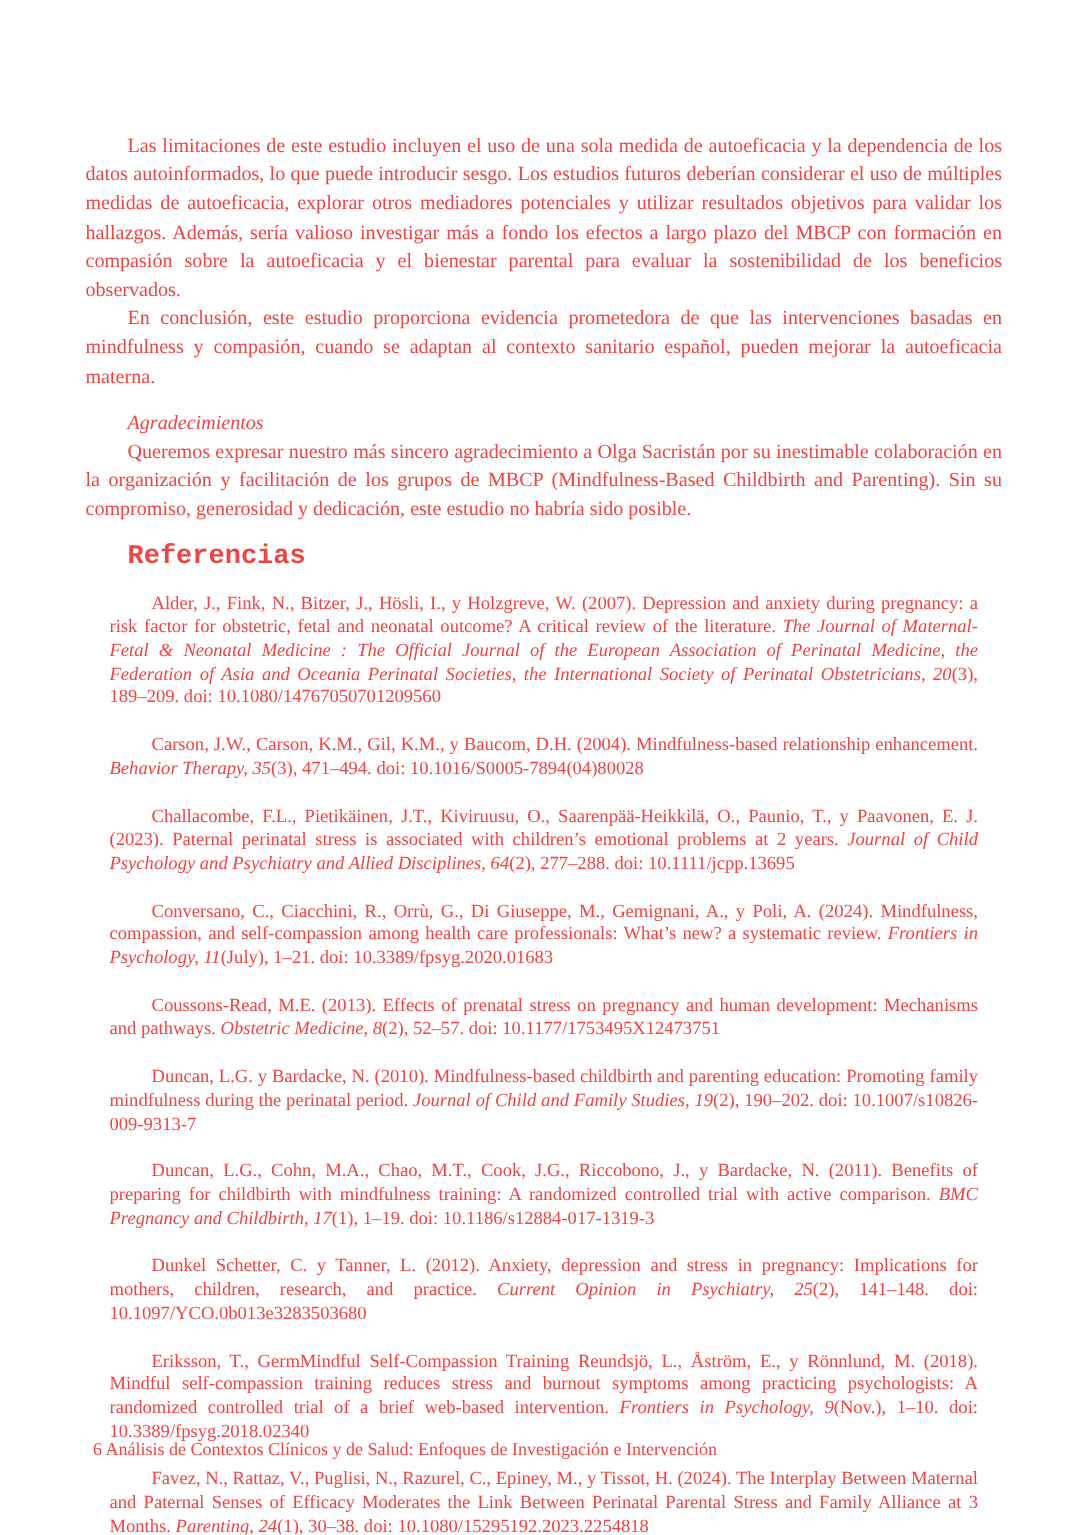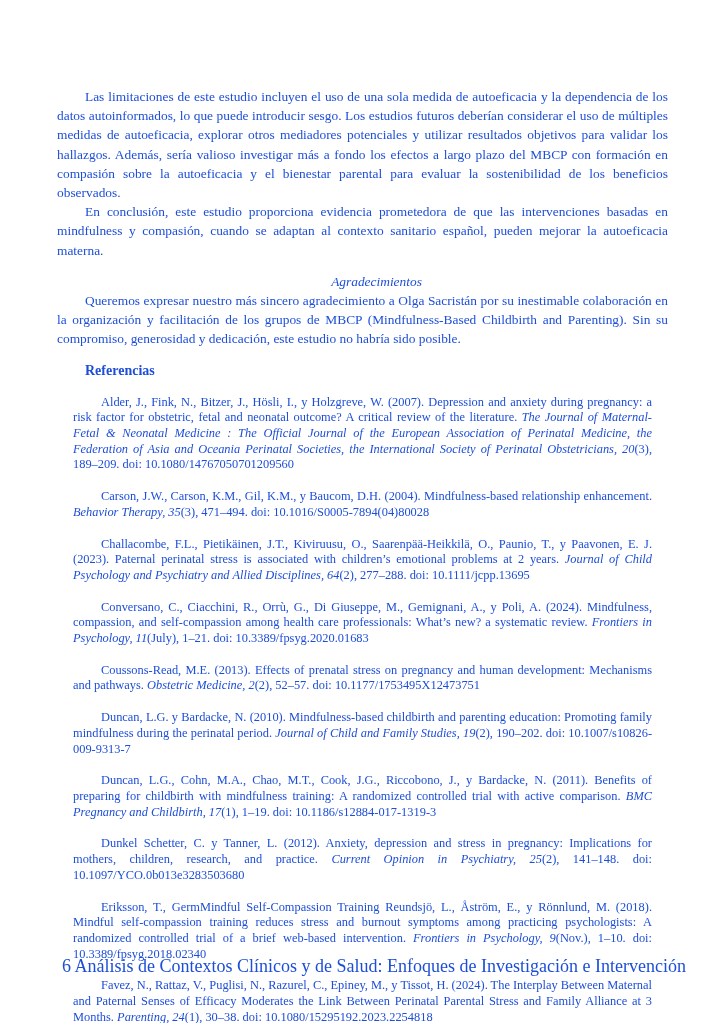--- a/index.html
+++ b/index.html
@@ -1,21 +1,21 @@
 <!DOCTYPE html>
 <html><head>
 <meta charset="utf-8">
 <style>
   html, body { margin: 0; padding: 0; background: #ffffff; }
   .page {
     position: relative;
     width: 725px;
     height: 1023px;
     background: #ffffff;
-    color: #1d4ed8;
+    color: #ef4444;
     font-family: "Liberation Serif", serif;
     overflow: hidden;
   }
   .content {
     position: absolute;
     top: 87px;
     left: 57px;
     width: 611px;
   }
   .body-p {
@@ -24,62 +24,62 @@
     line-height: 19.2px;
     text-align: justify;
     text-indent: 28px;
   }
   .ack-heading {
     margin: 12px 0 0 0;
     font-size: 13.4px;
     line-height: 19.2px;
     font-style: italic;
     text-indent: 28px;
-    text-align: center;
   }
   .ref-heading {
     margin: 14px 0 0 0;
-    font-size: 14px;
+    font-size: 18px;
     line-height: 16px;
     font-weight: bold;
     text-indent: 28px;
+    font-family: Liberation Mono, monospace;
   }
   .ref {
     margin: 16px;
     font-size: 12.4px;
     line-height: 15.7px;
     text-align: justify;
     text-indent: 28px;
   }
   .ref i { font-style: italic; }
   .footer {
     position: absolute;
     top: 959px;
     left: 62px;
-    font-size: 18px;
+    font-size: 12px;
     line-height: 15px;
     white-space: nowrap;
   }
 </style>
 </head>
 <body>
 
 <div class="page">
   <div class="content">
     <p class="body-p">Las limitaciones de este estudio incluyen el uso de una sola medida de autoeficacia y la dependencia de los datos autoinformados, lo que puede introducir sesgo. Los estudios futuros deberían considerar el uso de múltiples medidas de autoeficacia, explorar otros mediadores potenciales y utilizar resultados objetivos para validar los hallazgos. Además, sería valioso investigar más a fondo los efectos a largo plazo del MBCP con formación en compasión sobre la autoeficacia y el bienestar parental para evaluar la sostenibilidad de los beneficios observados.</p>
     <p class="body-p">En conclusión, este estudio proporciona evidencia prometedora de que las intervenciones basadas en mindfulness y compasión, cuando se adaptan al contexto sanitario español, pueden mejorar la autoeficacia materna.</p>
     <p class="ack-heading">Agradecimientos</p>
     <p class="body-p">Queremos expresar nuestro más sincero agradecimiento a Olga Sacristán por su inestimable colaboración en la organización y facilitación de los grupos de MBCP (Mindfulness-Based Childbirth and Parenting). Sin su compromiso, generosidad y dedicación, este estudio no habría sido posible.</p>
     <p class="ref-heading">Referencias</p>
     <div id="ref-list">
         <p class="ref"><span>Alder, J., Fink, N., Bitzer, J., Hösli, I., y Holzgreve, W. (2007). Depression and anxiety during pregnancy: a risk factor for obstetric, fetal and neonatal outcome? A critical review of the literature. </span><i>The Journal of Maternal-Fetal &amp; Neonatal Medicine : The Official Journal of the European Association of Perinatal Medicine, the Federation of Asia and Oceania Perinatal Societies, the International Society of Perinatal Obstetricians, 20</i><span>(3), 189–209. doi: 10.1080/14767050701209560</span></p>
         <p class="ref"><span>Carson, J.W., Carson, K.M., Gil, K.M., y Baucom, D.H. (2004). Mindfulness-based relationship enhancement. </span><i>Behavior Therapy, 35</i><span>(3), 471–494. doi: 10.1016/S0005-7894(04)80028</span></p>
         <p class="ref"><span>Challacombe, F.L., Pietikäinen, J.T., Kiviruusu, O., Saarenpää-Heikkilä, O., Paunio, T., y Paavonen, E. J. (2023). Paternal perinatal stress is associated with children’s emotional problems at 2 years. </span><i>Journal of Child Psychology and Psychiatry and Allied Disciplines, 64</i><span>(2), 277–288. doi: 10.1111/jcpp.13695</span></p>
         <p class="ref"><span>Conversano, C., Ciacchini, R., Orrù, G., Di Giuseppe, M., Gemignani, A., y Poli, A. (2024). Mindfulness, compassion, and self-compassion among health care professionals: What’s new? a systematic review. </span><i>Frontiers in Psychology, 11</i><span>(July), 1–21. doi: 10.3389/fpsyg.2020.01683</span></p>
-        <p class="ref"><span>Coussons-Read, M.E. (2013). Effects of prenatal stress on pregnancy and human development: Mechanisms and pathways. </span><i>Obstetric Medicine, 2</i><span>(2), 52–57. doi: 10.1177/1753495X12473751</span></p>
+        <p class="ref"><span>Coussons-Read, M.E. (2013). Effects of prenatal stress on pregnancy and human development: Mechanisms and pathways. </span><i>Obstetric Medicine, 8</i><span>(2), 52–57. doi: 10.1177/1753495X12473751</span></p>
         <p class="ref"><span>Duncan, L.G. y Bardacke, N. (2010). Mindfulness-based childbirth and parenting education: Promoting family mindfulness during the perinatal period. </span><i>Journal of Child and Family Studies, 19</i><span>(2), 190–202. doi: 10.1007/s10826-009-9313-7</span></p>
         <p class="ref"><span>Duncan, L.G., Cohn, M.A., Chao, M.T., Cook, J.G., Riccobono, J., y Bardacke, N. (2011). Benefits of preparing for childbirth with mindfulness training: A randomized controlled trial with active comparison. </span><i>BMC Pregnancy and Childbirth, 17</i><span>(1), 1–19. doi: 10.1186/s12884-017-1319-3</span></p>
         <p class="ref"><span>Dunkel Schetter, C. y Tanner, L. (2012). Anxiety, depression and stress in pregnancy: Implications for mothers, children, research, and practice. </span><i>Current Opinion in Psychiatry, 25</i><span>(2), 141–148. doi: 10.1097/YCO.0b013e3283503680</span></p>
         <p class="ref"><span>Eriksson, T., GermMindful Self-Compassion Training Reundsjö, L., Åström, E., y Rönnlund, M. (2018). Mindful self-compassion training reduces stress and burnout symptoms among practicing psychologists: A randomized controlled trial of a brief web-based intervention. </span><i>Frontiers in Psychology, 9</i><span>(Nov.), 1–10. doi: 10.3389/fpsyg.2018.02340</span></p>
         <p class="ref"><span>Favez, N., Rattaz, V., Puglisi, N., Razurel, C., Epiney, M., y Tissot, H. (2024). The Interplay Between Maternal and Paternal Senses of Efficacy Moderates the Link Between Perinatal Parental Stress and Family Alliance at 3 Months. </span><i>Parenting, 24</i><span>(1), 30–38. doi: 10.1080/15295192.2023.2254818</span></p>
       </div>
   </div>
   <div class="footer"><span>6</span> <span>Análisis de Contextos Clínicos y de Salud: Enfoques de Investigación e Intervención</span></div>
 </div>
 

